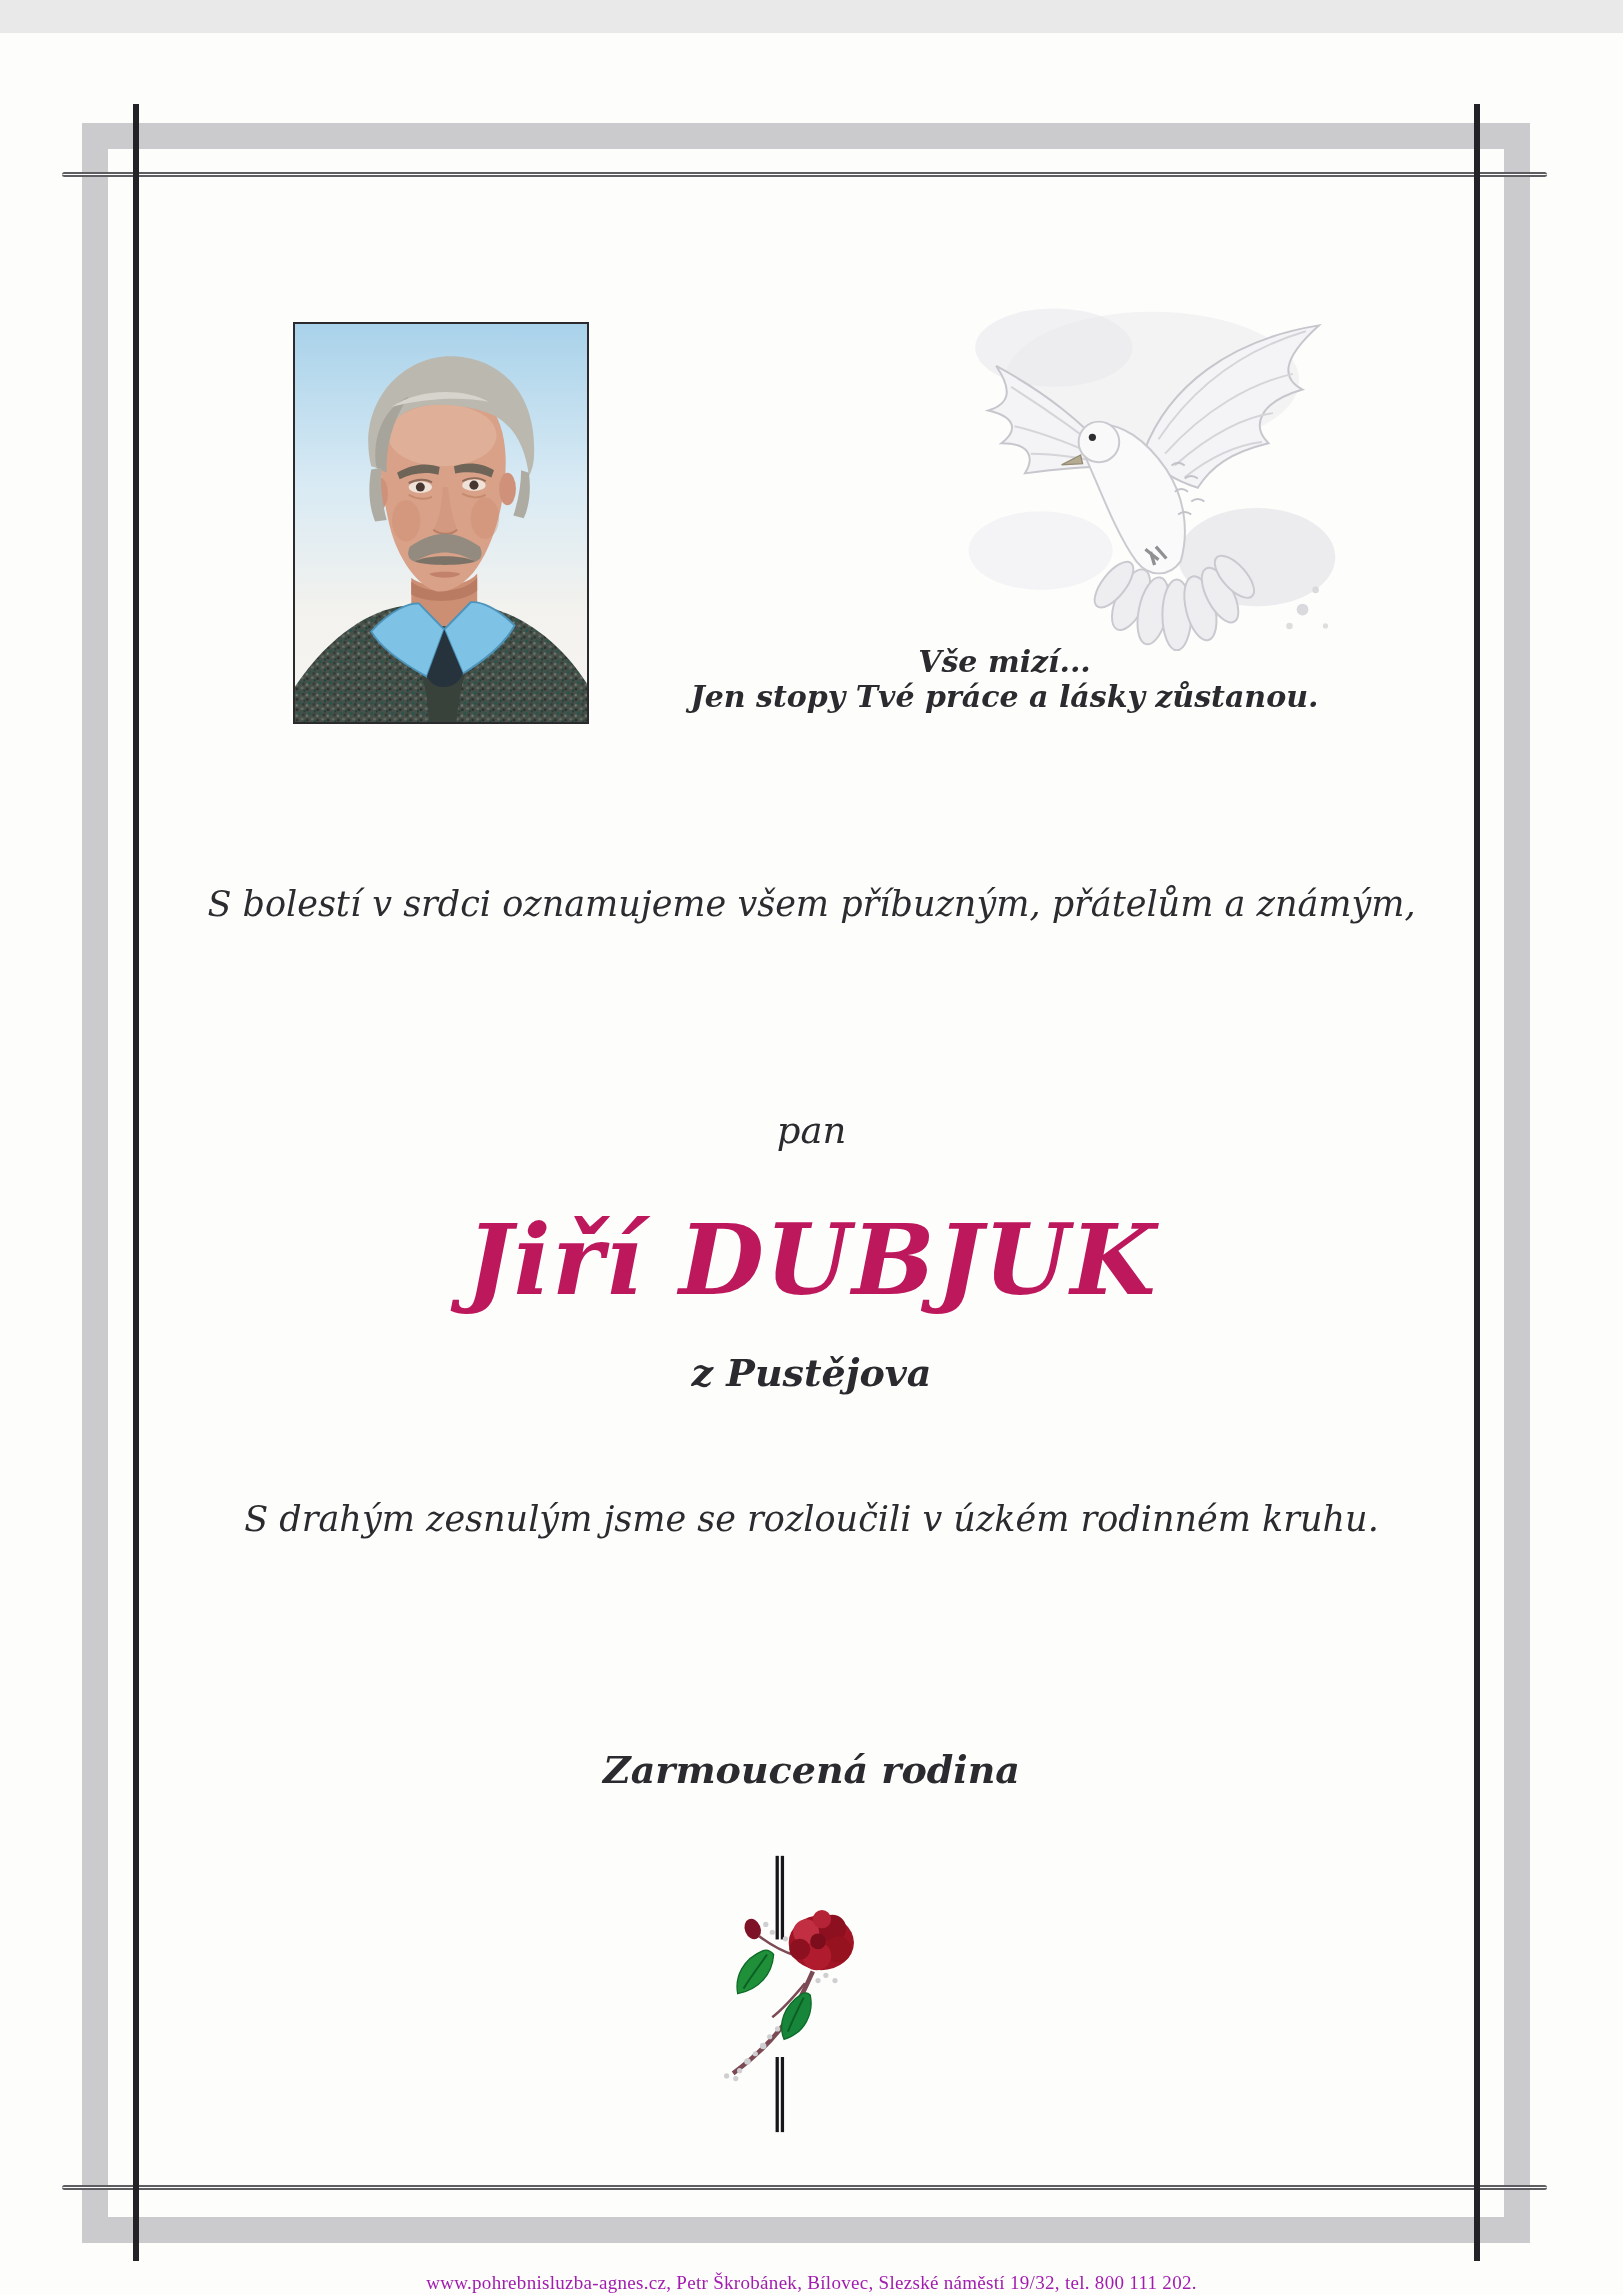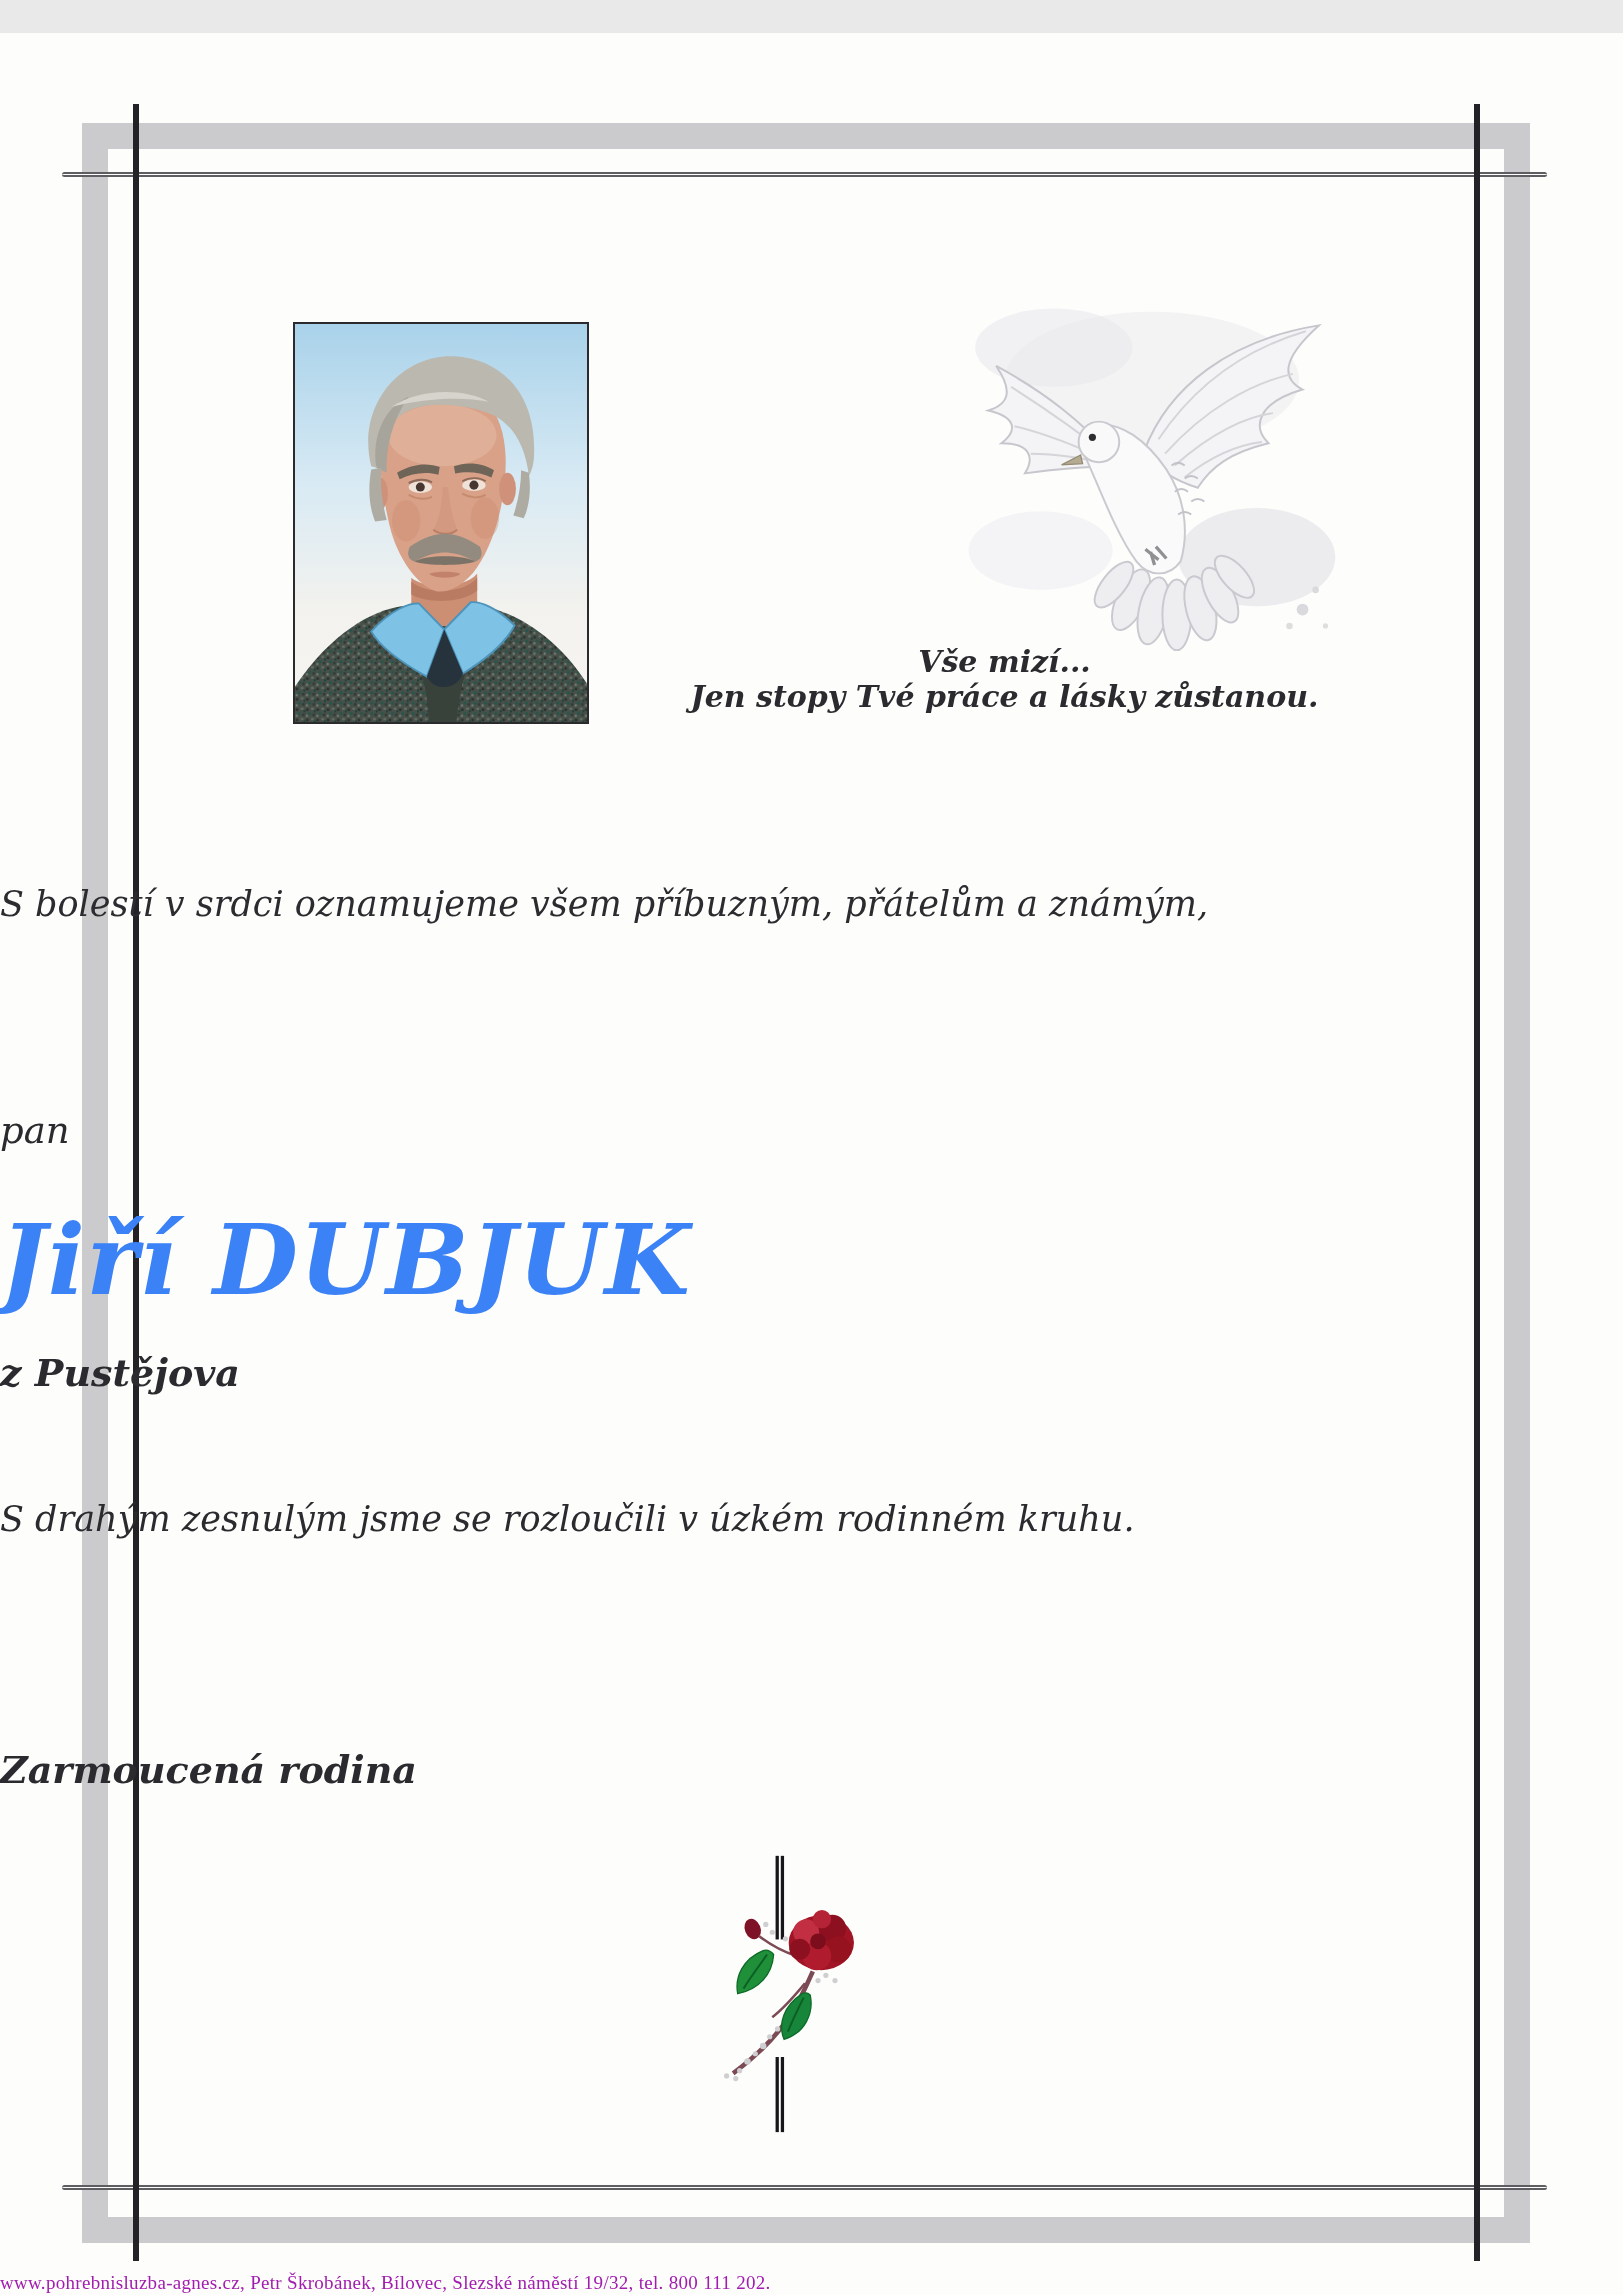--- a/index.html
+++ b/index.html
@@ -33,29 +33,29 @@
   
   .photo{
     left:293px;top:289px;width:296px;height:402px;
     border:2px solid #2b2b2e;box-sizing:border-box;background:#dcecf5;
   }
   .photo svg{display:block;width:100%;height:100%;}
   
   .dove{left:949px;top:236px;width:419px;height:393px;}
   .dove svg{display:block;width:100%;height:100%;}
   
-  .t{left:0;width:1623px;}
+  .t{left:0;width:1623px;text-align:center;}
   .quote{
     left:517px;width:975px;text-align:center;top:611px;
     font-style:italic;font-weight:bold;font-size:30px;line-height:35px;
     color:#2b2a2e;
   }
   .announce{top:847px;font-style:italic;font-size:35px;line-height:48px;color:#2c2b2f;}
   .pan{top:1076px;font-style:italic;font-size:37px;line-height:43px;}
-  .name{top:1171px;font-style:italic;font-weight:bold;font-size:98px;line-height:111px;color:#3b82f6;letter-spacing:1.3px;}
+  .name{top:1171px;font-style:italic;font-weight:bold;font-size:98px;line-height:111px;color:#be185d;letter-spacing:1.3px;}
   .origin{top:1317px;font-style:italic;font-weight:bold;font-size:38px;line-height:46px;}
   .farewell1{top:1465px;font-style:italic;font-size:35px;line-height:43px;}
   .farewell2{top:1562px;font-style:italic;font-size:35px;line-height:43px;}
   .signature{top:1714px;font-style:italic;font-weight:bold;font-size:38px;line-height:46px;}
   .footer{
     top:2238px;font-family:Liberation Serif, serif;
     font-size:19px;line-height:23.6px;color:#a21caf;letter-spacing:0.3px;
   }
   
   .rose{left:707px;top:1813px;width:209px;height:294px;}

